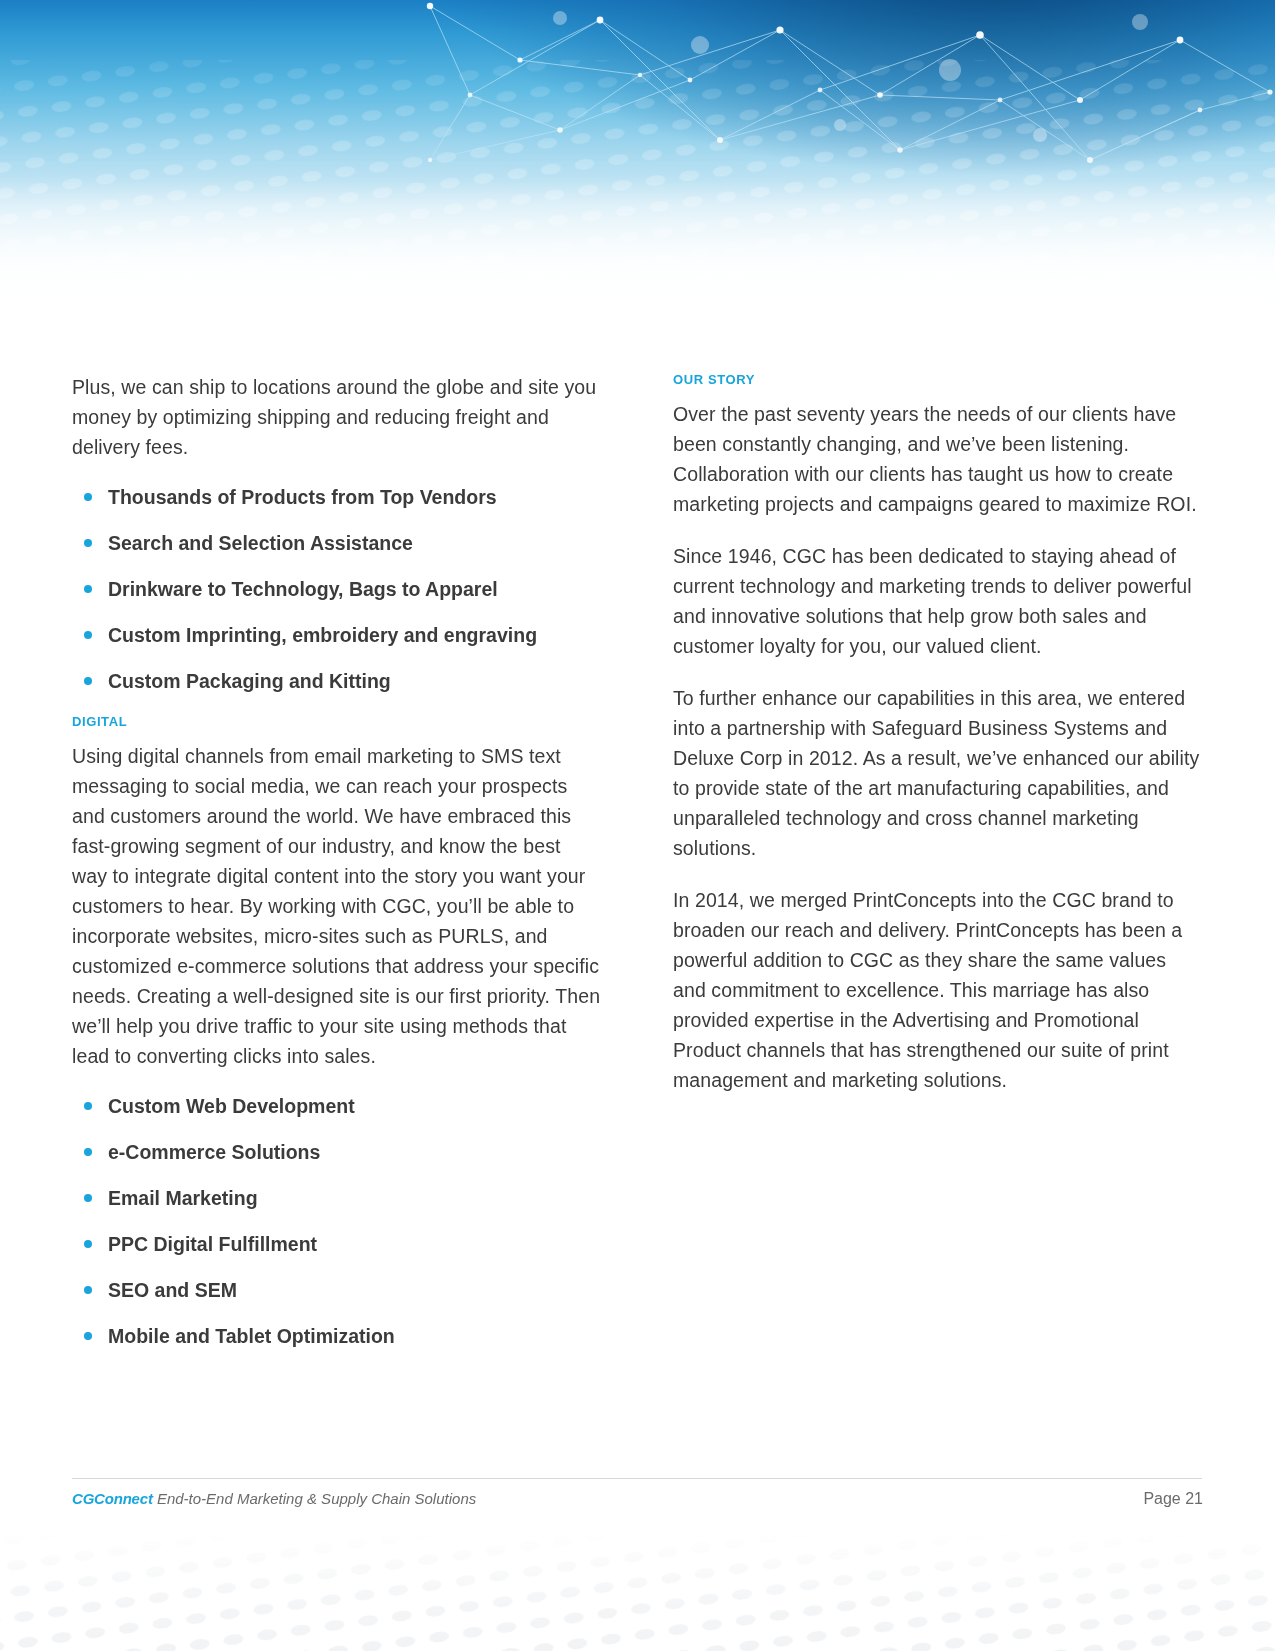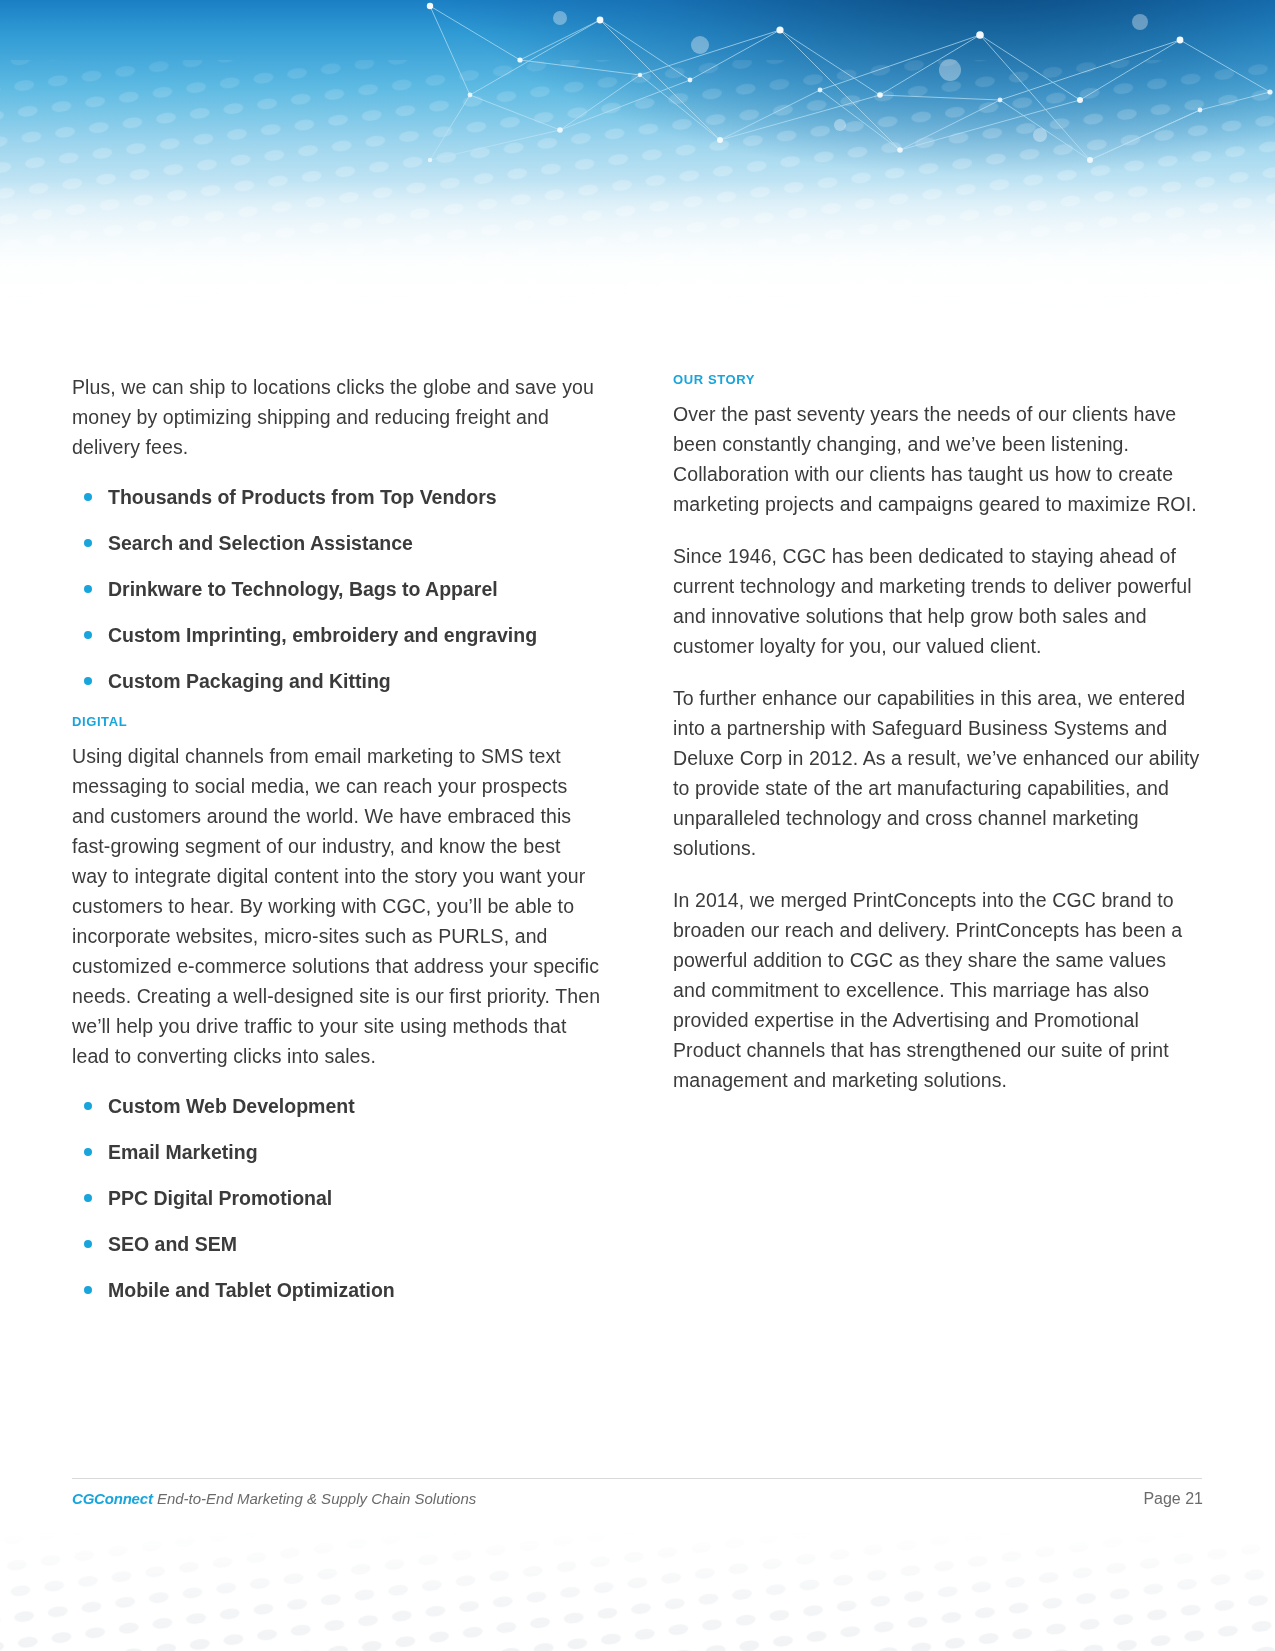--- a/index.html
+++ b/index.html
@@ -250,21 +250,21 @@
 
   <div class="header-fade"></div>
 </div>
 
 <div class="page">
 
   <div class="columns">
 
     <div class="col">
 
-      <p class="body">Plus, we can ship to locations clicks the globe and save you money by optimizing shipping and reducing freight and delivery fees.</p>
+      <p class="body">Plus, we can ship to locations around the globe and site you money by optimizing shipping and reducing freight and delivery fees.</p>
 
       <ul class="bullets bullets-first">
         <li>
           <span class="dot"></span>
           <span>Thousands of Products from Top Vendors</span>
         </li>
         <li>
           <span class="dot"></span>
           <span>Search and Selection Assistance</span>
         </li>
@@ -286,25 +286,29 @@
 
       <p class="body">Using digital channels from email marketing to SMS text messaging to social media, we can reach your prospects and customers around the world. We have embraced this fast-growing segment of our industry, and know the best way to integrate digital content into the story you want your customers to hear. By working with CGC, you’ll be able to incorporate websites, micro-sites such as PURLS, and customized e-commerce solutions that address your specific needs. Creating a well-designed site is our first priority. Then we’ll help you drive traffic to your site using methods that lead to converting clicks into sales.</p>
 
       <ul class="bullets bullets-digital">
         <li>
           <span class="dot"></span>
           <span>Custom Web Development</span>
         </li>
         <li>
           <span class="dot"></span>
+          <span>e-Commerce Solutions</span>
+        </li>
+        <li>
+          <span class="dot"></span>
           <span>Email Marketing</span>
         </li>
         <li>
           <span class="dot"></span>
-          <span>PPC Digital Promotional</span>
+          <span>PPC Digital Fulfillment</span>
         </li>
         <li>
           <span class="dot"></span>
           <span>SEO and SEM</span>
         </li>
         <li>
           <span class="dot"></span>
           <span>Mobile and Tablet Optimization</span>
         </li>
       </ul>

